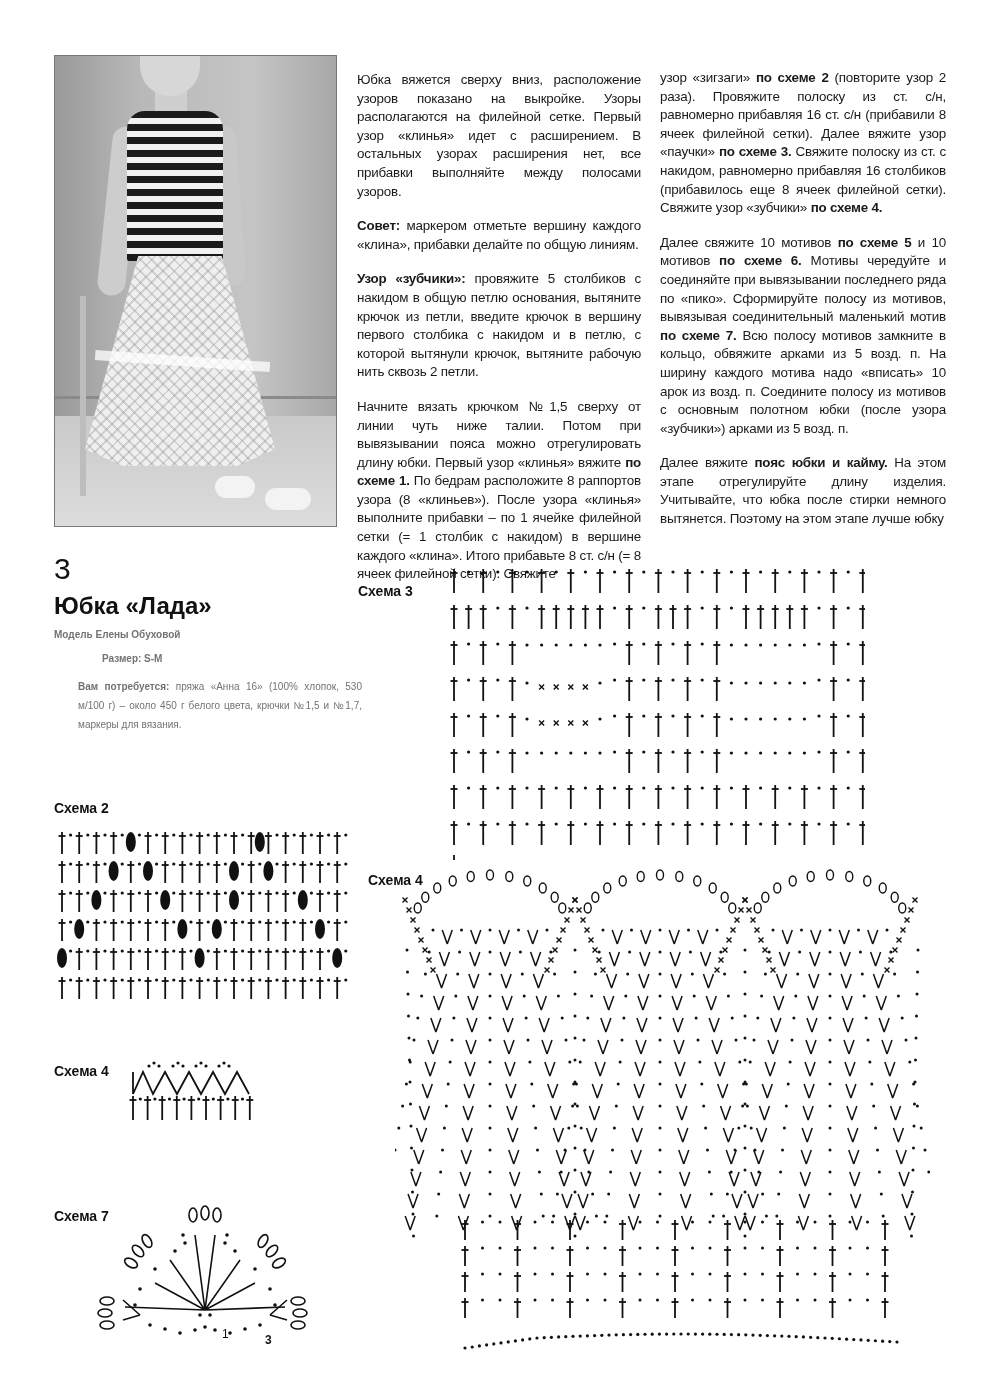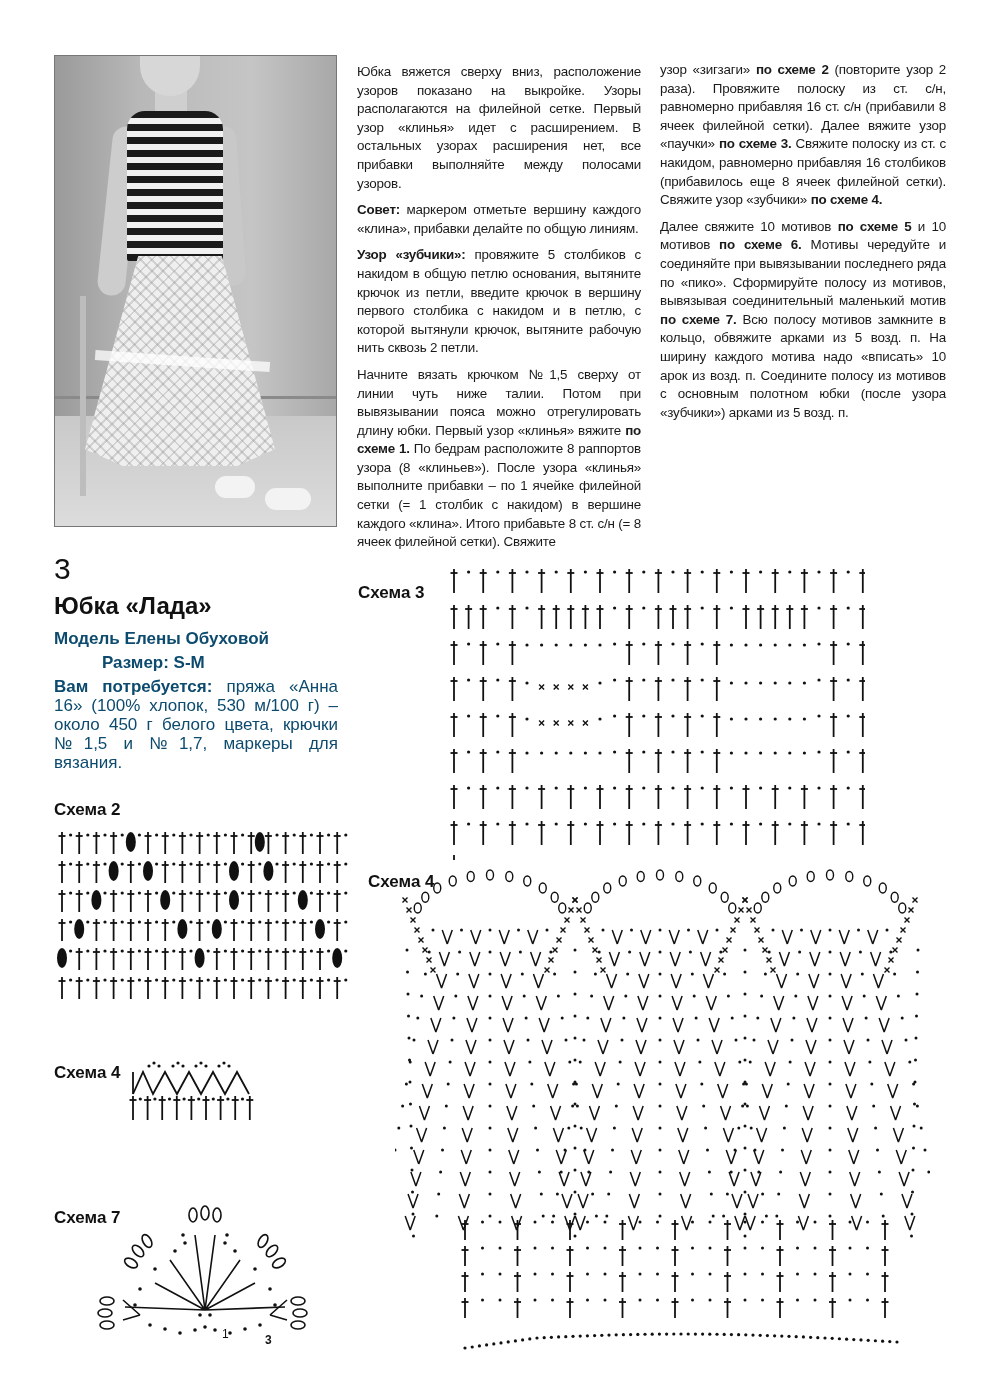--- a/index.html
+++ b/index.html
@@ -35,33 +35,33 @@
   .photo .band1 { position:absolute; left:40px; top:300px; width:175px; height:10px; background:rgba(255,255,255,.75); transform:rotate(4deg); }
   .photo .shoe1 { position:absolute; left:160px; top:420px; width:40px; height:22px; background:#f3f3f3; border-radius:12px; }
   .photo .shoe2 { position:absolute; left:210px; top:432px; width:46px; height:22px; background:#f3f3f3; border-radius:12px; }
   .photo .stool { position:absolute; left:25px; top:240px; width:6px; height:200px; background:#bdbdbd; }
 
   .textcol {
     position: absolute; font-size: 13.4px; line-height: 18.6px; color: #1a1a1a;
     text-align: justify; font-family: "Liberation Sans Narrow", "Liberation Sans", sans-serif;
     letter-spacing: -0.2px;
   }
-  .textcol p { margin: 8px 0 7px 0; }
+  .textcol p { margin: 16px 0 7px 0; }
   .textcol b { font-weight: bold; }
   .col1 { left: 357px; top: 55px; width: 284px; }
   .col2 { left: 660px; top: 53px; width: 286px; }
 
   .sec-num { position:absolute; left:54px; top:552px; font-size:30px; font-weight:normal; color:#111; }
   .sec-title { position:absolute; left:54px; top:592px; font-size:24px; font-weight:bold; color:#111; }
-  .meta { position:absolute; left:54px; font-size:17px; color:#0c4a6e; }
+  .meta { position:absolute; left:54px; font-size:10px; color:#737373; }
   .meta.author { top: 629px; font-weight:bold; }
   .meta.size { top: 653px; font-weight:bold;padding-left:48px; }
-  .meta.needs { top: 677px; width: 284px; line-height: 19px; text-align: justify; }
+  .meta.needs { top: 677px; width: 284px; line-height: 19px; text-align: justify; margin-left: 24px; }
 
-  .scheme-label { position:absolute; font-size:17px; font-weight:bold; color:#111;text-align:right; }
+  .scheme-label { position:absolute; font-size:14px; font-weight:bold; color:#111;text-align:right; }
   .diagram { position:absolute; }
   svg text { font-family: "Liberation Sans", sans-serif; }
 </style>
 </head>
 <body>
 
 <div class="photo">
   <div class="wallline"></div>
   <div class="floor"></div>
   <div class="stool"></div>
@@ -79,20 +79,21 @@
 <div class="textcol col1">
   <p>Юбка вяжется сверху вниз, расположение узоров показано на выкройке. Узоры располагаются на филейной сетке. Первый узор «клинья» идет с расширением. В остальных узорах расширения нет, все прибавки выполняйте между полосами узоров.</p>
   <p><b>Совет:</b><span> маркером отметьте вершину каждого «клина», прибавки делайте по общую линиям.</span></p>
   <p><b>Узор «зубчики»:</b><span> провяжите 5 столбиков с накидом в общую петлю основания, вытяните крючок из петли, введите крючок в вершину первого столбика с накидом и в петлю, с которой вытянули крючок, вытяните рабочую нить сквозь 2 петли.</span></p>
   <p><span>Начните вязать крючком №1,5 сверху от линии чуть ниже талии. Потом при вывязывании пояса можно отрегулировать длину юбки. Первый узор «клинья» вяжите </span><b>по схеме 1.</b><span> По бедрам расположите 8 раппортов узора (8 «клиньев»). После узора «клинья» выполните прибавки – по 1 ячейке филейной сетки (= 1 столбик с накидом) в вершине каждого «клина». Итого прибавьте 8 ст. с/н (= 8 ячеек филейной сетки). Свяжите</span></p>
 </div>
 
 <div class="textcol col2">
   <p><span>узор «зигзаги» </span><b>по схеме 2</b><span> (повторите узор 2 раза). Провяжите полоску из ст. с/н, равномерно прибавляя 16 ст. с/н (прибавили 8 ячеек филейной сетки). Далее вяжите узор «паучки» </span><b>по схеме 3.</b><span> Свяжите полоску из ст. с накидом, равномерно прибавляя 16 столбиков (прибавилось еще 8 ячеек филейной сетки). Свяжите узор «зубчики» </span><b>по схеме 4.</b></p>
   <p><span>Далее свяжите 10 мотивов </span><b>по схеме 5</b><span> и 10 мотивов </span><b>по схеме 6.</b><span> Мотивы чередуйте и соединяйте при вывязывании последнего ряда по «пико». Сформируйте полосу из мотивов, вывязывая соединительный маленький мотив </span><b>по схеме 7.</b><span> Всю полосу мотивов замкните в кольцо, обвяжите арками из 5 возд. п. На ширину каждого мотива надо «вписать» 10 арок из возд. п. Соедините полосу из мотивов с основным полотном юбки (после узора «зубчики») арками из 5 возд. п.</span></p>
+  <p><span>Далее вяжите </span><b>пояс юбки и кайму.</b><span> На этом этапе отрегулируйте длину изделия. Учитывайте, что юбка после стирки немного вытянется. Поэтому на этом этапе лучше юбку</span></p>
 </div>
 
 <div class="sec-num">3</div>
 <div class="sec-title">Юбка «Лада»</div>
 <div class="meta author">Модель Елены Обуховой</div>
 <div class="meta size">Размер: S-M</div>
 <div class="meta needs"><b>Вам потребуется:</b><span> пряжа «Анна 16» (100% хлопок, 530 м/100 г) – около 450 г белого цвета, крючки №1,5 и №1,7, маркеры для вязания.</span></div>
 
 <div class="scheme-label" style="left:54px;top:800px;">Схема 2</div>
 <div class="scheme-label" style="left:358px;top:583px;">Схема 3</div>

